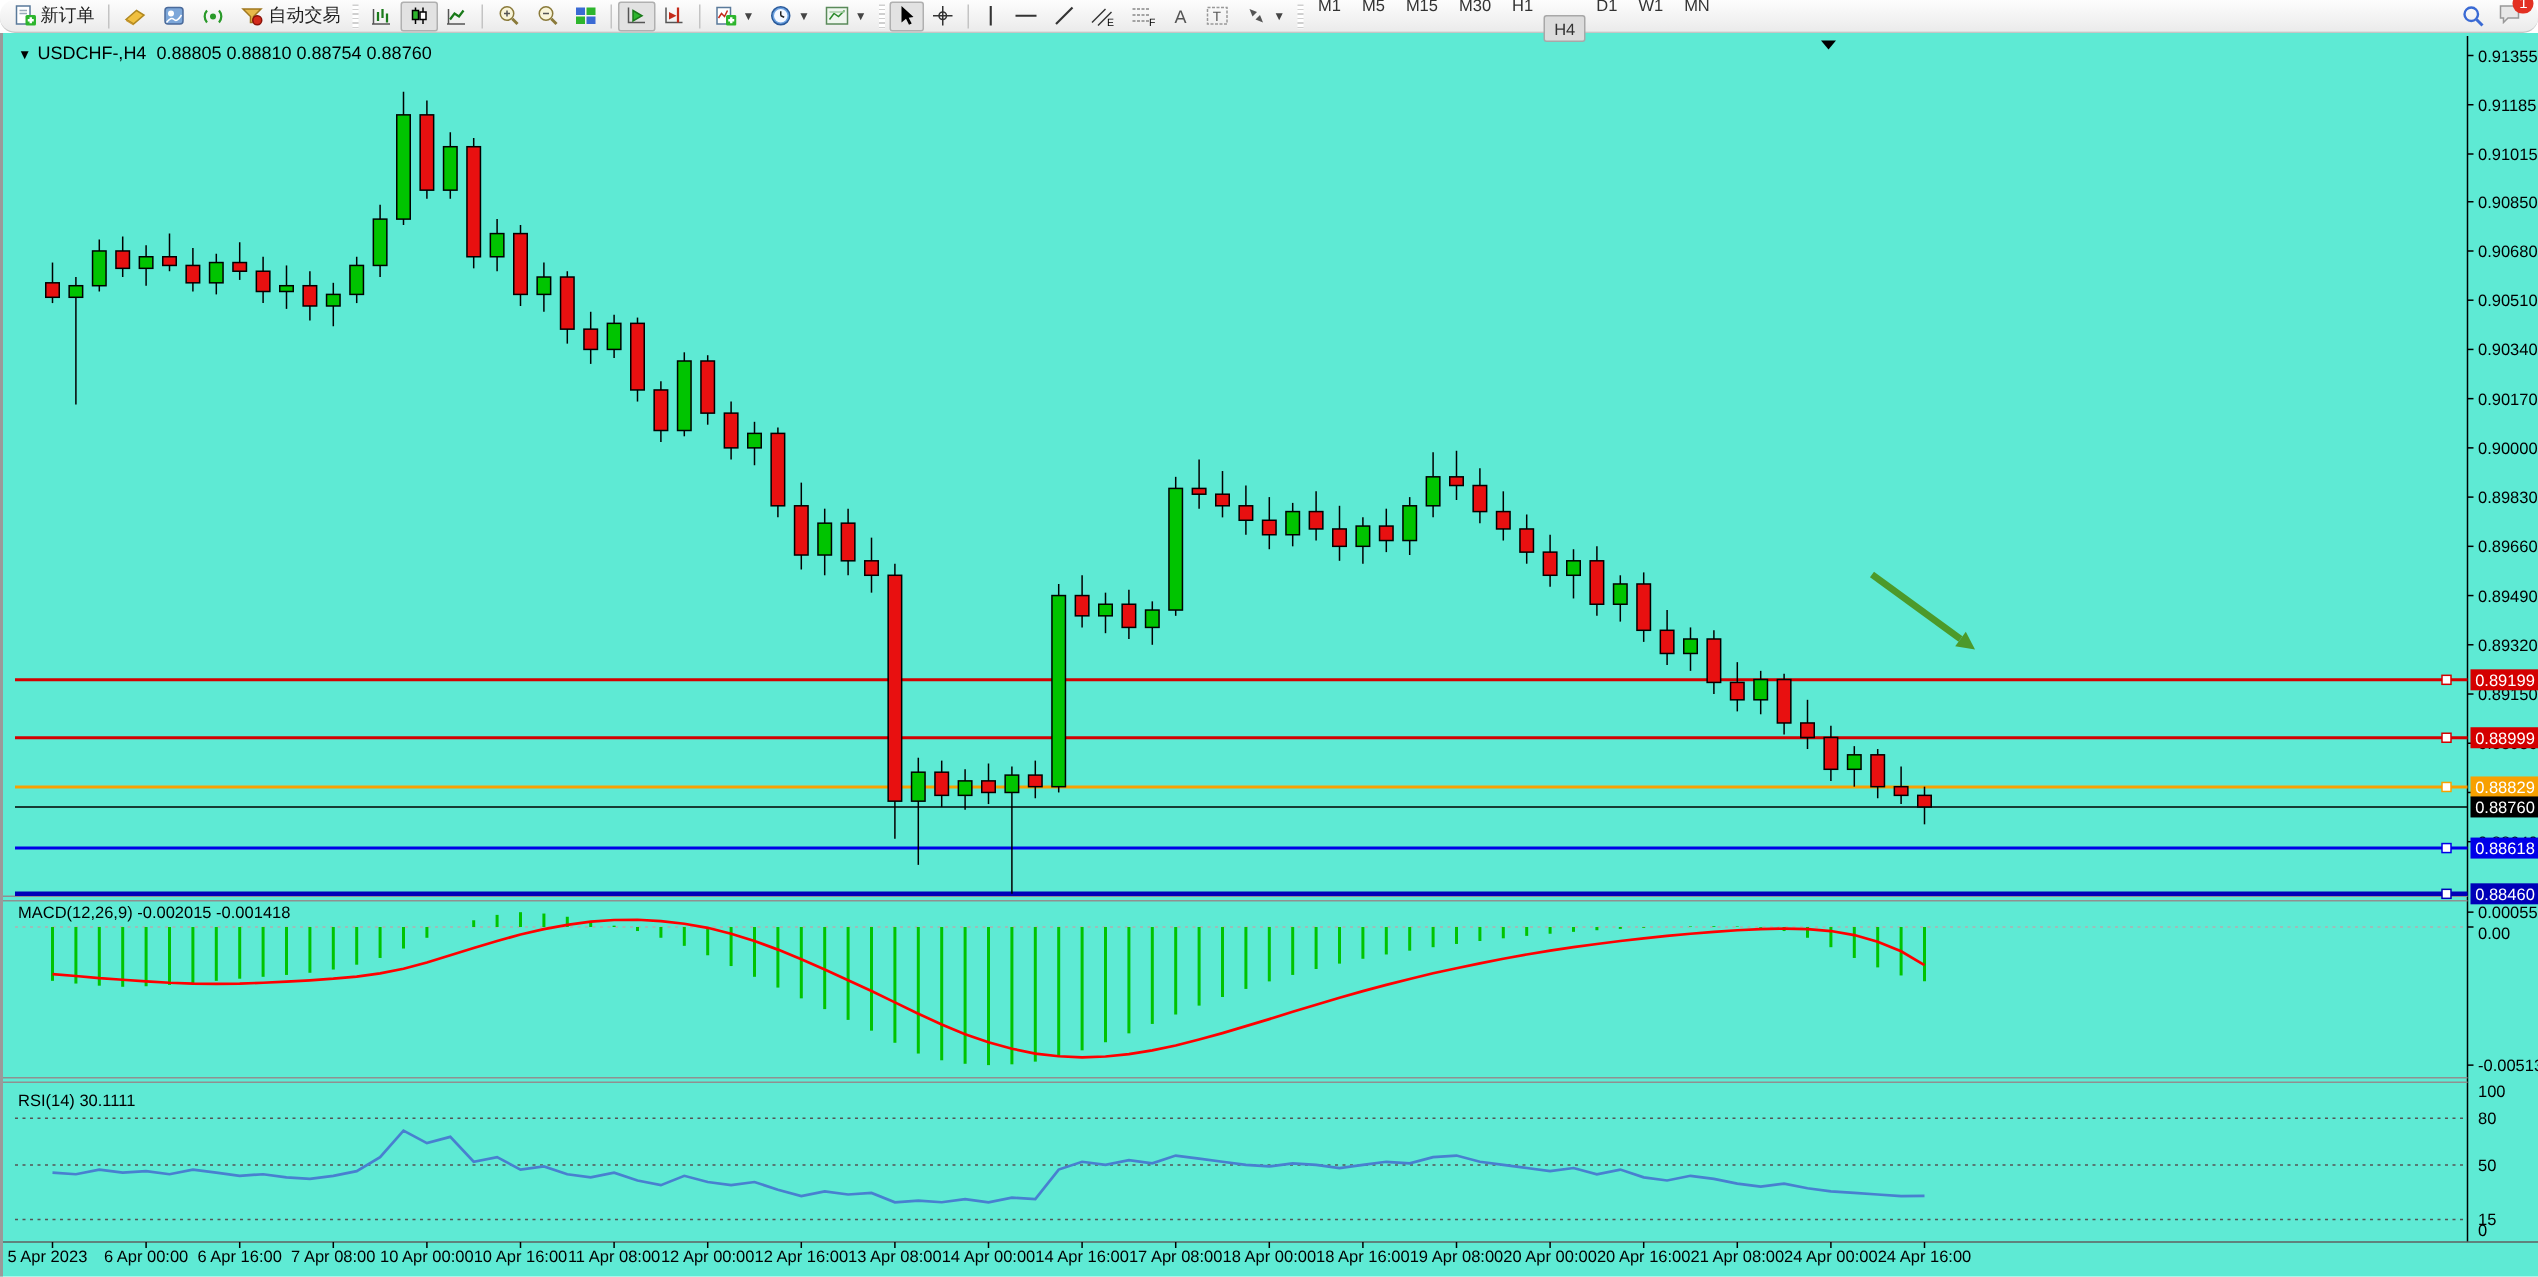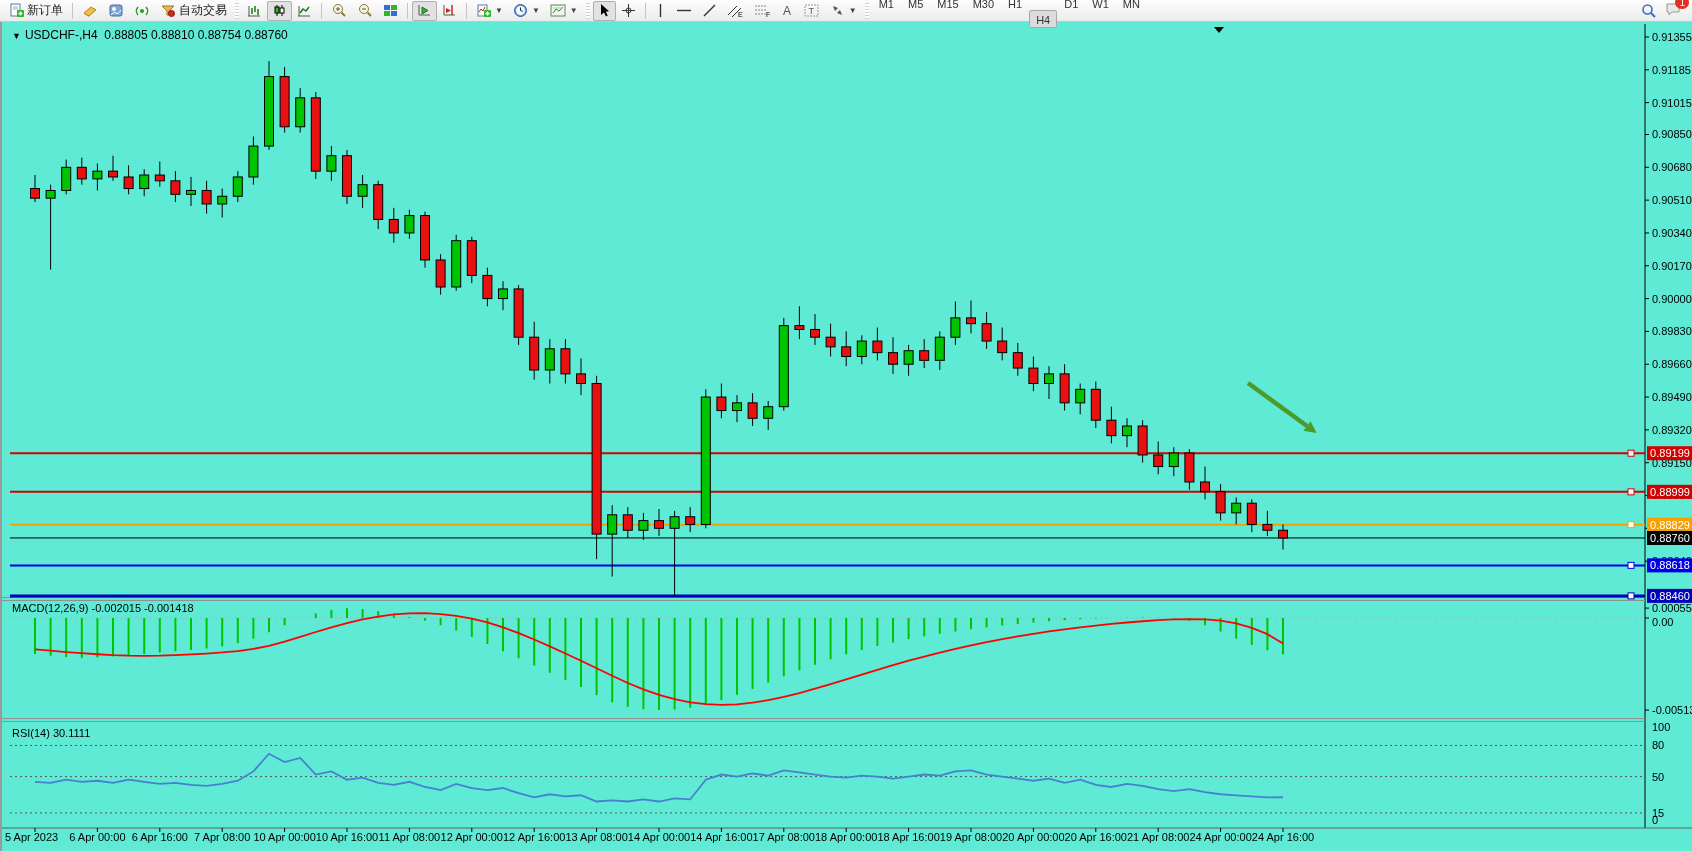--- a/index.html
+++ b/index.html
@@ -1,21 +1,21 @@
 <!DOCTYPE html>
 <html><head>
 <meta charset="utf-8">
 <style>
   * { margin:0; padding:0; box-sizing:border-box; }
   html,body { width:1692px; height:851px; overflow:hidden; background:#fff;
     font-family:"Liberation Sans", sans-serif; }
   
   #toolbar { position:absolute; left:0; top:0; width:1692px; height:22px;
     background:linear-gradient(#fdfdfd,#ebebeb); border-bottom:1px solid #c6c6c6;
-    display:flex; align-items:center; padding:0 4px; z-index:5; }
+    display:flex; align-items:center; padding:0 4px; z-index:5;border-radius:10px; }
   .tb-btn { display:flex; align-items:center; gap:3px; padding:1px 4px; height:20px;
     border:1px solid transparent; border-radius:2px; font-size:12px; color:#222; cursor:default; }
   .tb-btn.pressed { background:#e2e2e2; border:1px solid #b0b0b0; }
   .tb-sep { width:1px; height:16px; background:#c4c4c4; margin:0 4px; }
   .tb-grip { width:4px; height:16px; margin:0 3px;
     background:repeating-linear-gradient(180deg,#cfcfcf 0 1px,#fff 1px 3px); }
   .tf-btn { font-size:11px; color:#333; padding:2px 6px; height:18px; line-height:14px;
     border:1px solid transparent; border-radius:2px; }
   .tf-btn.active { background:#dcdcdc; border:1px solid #a8a8a8;margin-top:16px; }
   .caret { font-size:8px; color:#444; margin-left:1px; }

